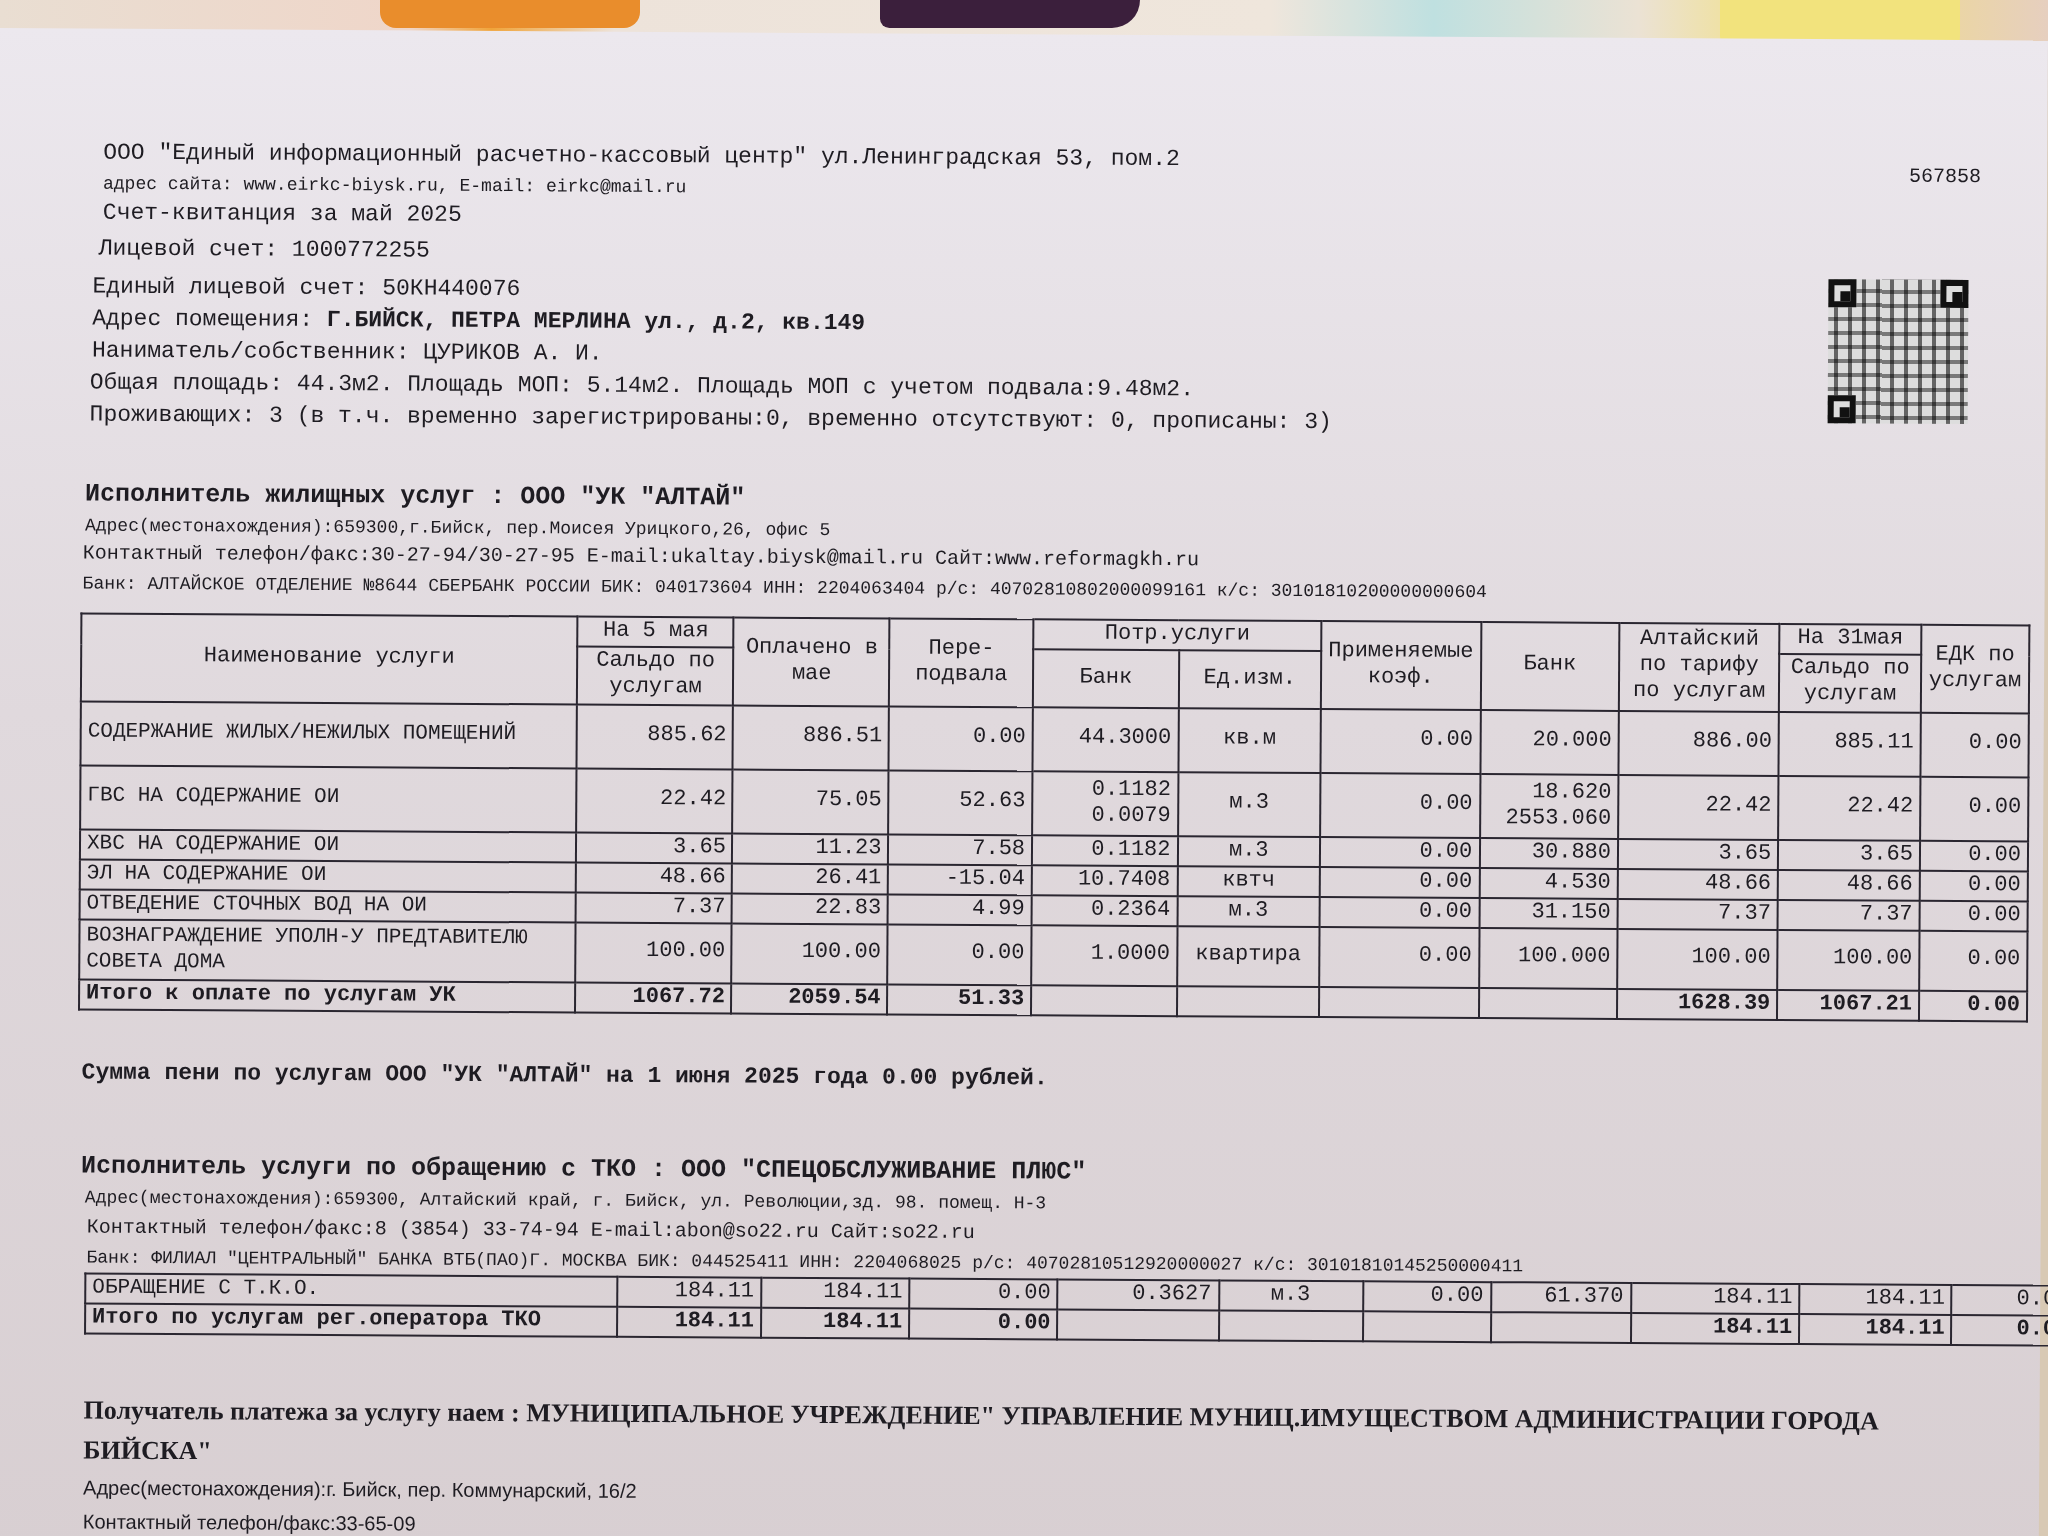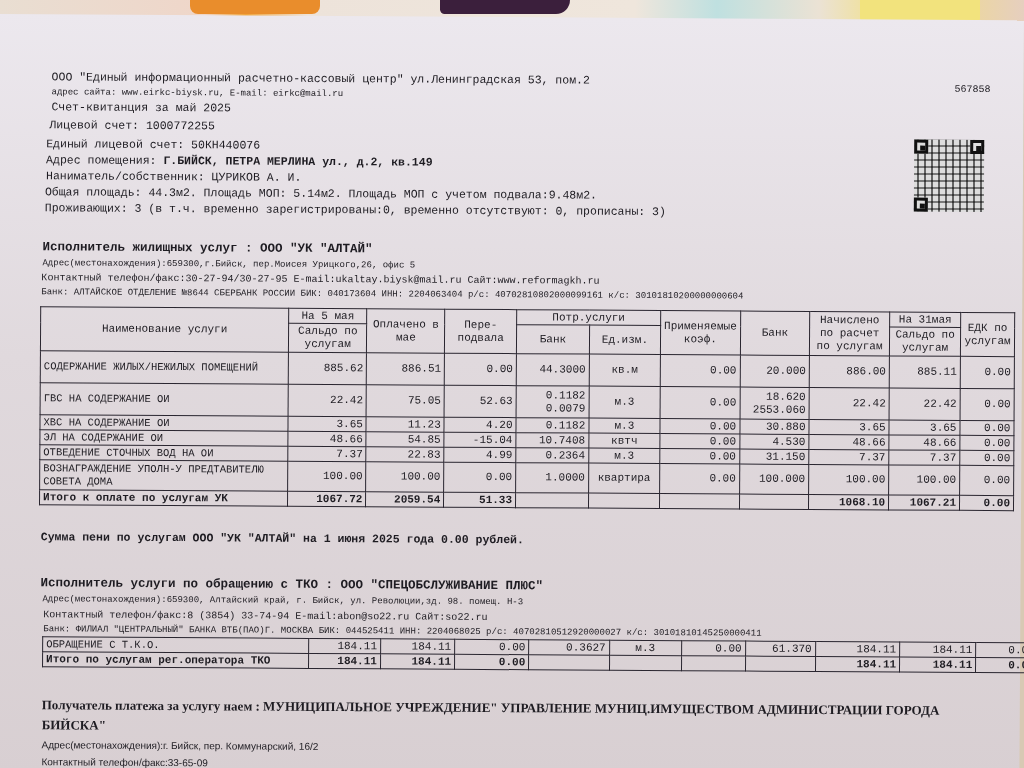--- a/index.html
+++ b/index.html
@@ -82,21 +82,21 @@
     </colgroup>
     <tbody>
         <tr>
       <td class="c" rowspan="2">Наименование услуги</td>
       <td class="c">На 5 мая</td>
       <td class="c" rowspan="2">Оплачено в мае</td>
       <td class="c" rowspan="2">Пере- подвала</td>
       <td class="c" colspan="2">Потр.услуги</td>
       <td class="c" rowspan="2">Применяемые коэф.</td>
       <td class="c" rowspan="2">Банк</td>
-      <td class="c" rowspan="2">Начислено по расчет по услугам</td>
+      <td class="c" rowspan="2">Алтайский по тарифу по услугам</td>
       <td class="c">На 31мая</td>
       <td class="c" rowspan="2">ЕДК по услугам</td>
     </tr>
     <tr>
       <td class="c" style="height:28px">Сальдо по услугам</td>
       <td class="c">Банк</td>
       <td class="c">Ед.изм.</td>
       <td class="c">Сальдо по услугам</td>
     </tr>
 
@@ -123,33 +123,33 @@
       <td class="r">0.00</td>
       <td class="r" style="white-space:normal">18.620 2553.060</td>
       <td class="r">22.42</td>
       <td class="r">22.42</td>
       <td class="r">0.00</td>
     </tr>
     <tr>
       <td class="svc-name">ХВС НА СОДЕРЖАНИЕ ОИ</td>
       <td class="r">3.65</td>
       <td class="r">11.23</td>
-      <td class="r">4.20</td>
+      <td class="r">7.58</td>
       <td class="r">0.1182</td>
       <td class="c">м.3</td>
       <td class="r">0.00</td>
       <td class="r">30.880</td>
       <td class="r">3.65</td>
       <td class="r">3.65</td>
       <td class="r">0.00</td>
     </tr>
     <tr>
       <td class="svc-name">ЭЛ НА СОДЕРЖАНИЕ ОИ</td>
       <td class="r">48.66</td>
-      <td class="r">54.85</td>
+      <td class="r">26.41</td>
       <td class="r">-15.04</td>
       <td class="r">10.7408</td>
       <td class="c">квтч</td>
       <td class="r">0.00</td>
       <td class="r">4.530</td>
       <td class="r">48.66</td>
       <td class="r">48.66</td>
       <td class="r">0.00</td>
     </tr>
     <tr>
@@ -180,21 +180,21 @@
     </tr>
     <tr class="tot">
       <td>Итого к оплате по услугам УК</td>
       <td class="r">1067.72</td>
       <td class="r">2059.54</td>
       <td class="r">51.33</td>
       <td></td>
       <td></td>
       <td></td>
       <td></td>
-      <td class="r">1068.10</td>
+      <td class="r">1628.39</td>
       <td class="r">1067.21</td>
       <td class="r">0.00</td>
     </tr>
   </tbody>
     </table>
 
   <div class="txt head" style="left:44px;top:516px;font-size:11.5px;">Сумма пени по услугам ООО "УК "АЛТАЙ" на 1 июня 2025 года 0.00 рублей.</div>
 
   <div class="txt head" style="left:44px;top:562px;">Исполнитель услуги по обращению с ТКО : ООО "СПЕЦОБСЛУЖИВАНИЕ ПЛЮС"</div>
   <div class="txt s9" style="left:46px;top:580px;">Адрес(местонахождения):659300, Алтайский край, г. Бийск, ул. Революции,зд. 98. помещ. Н-3</div>

